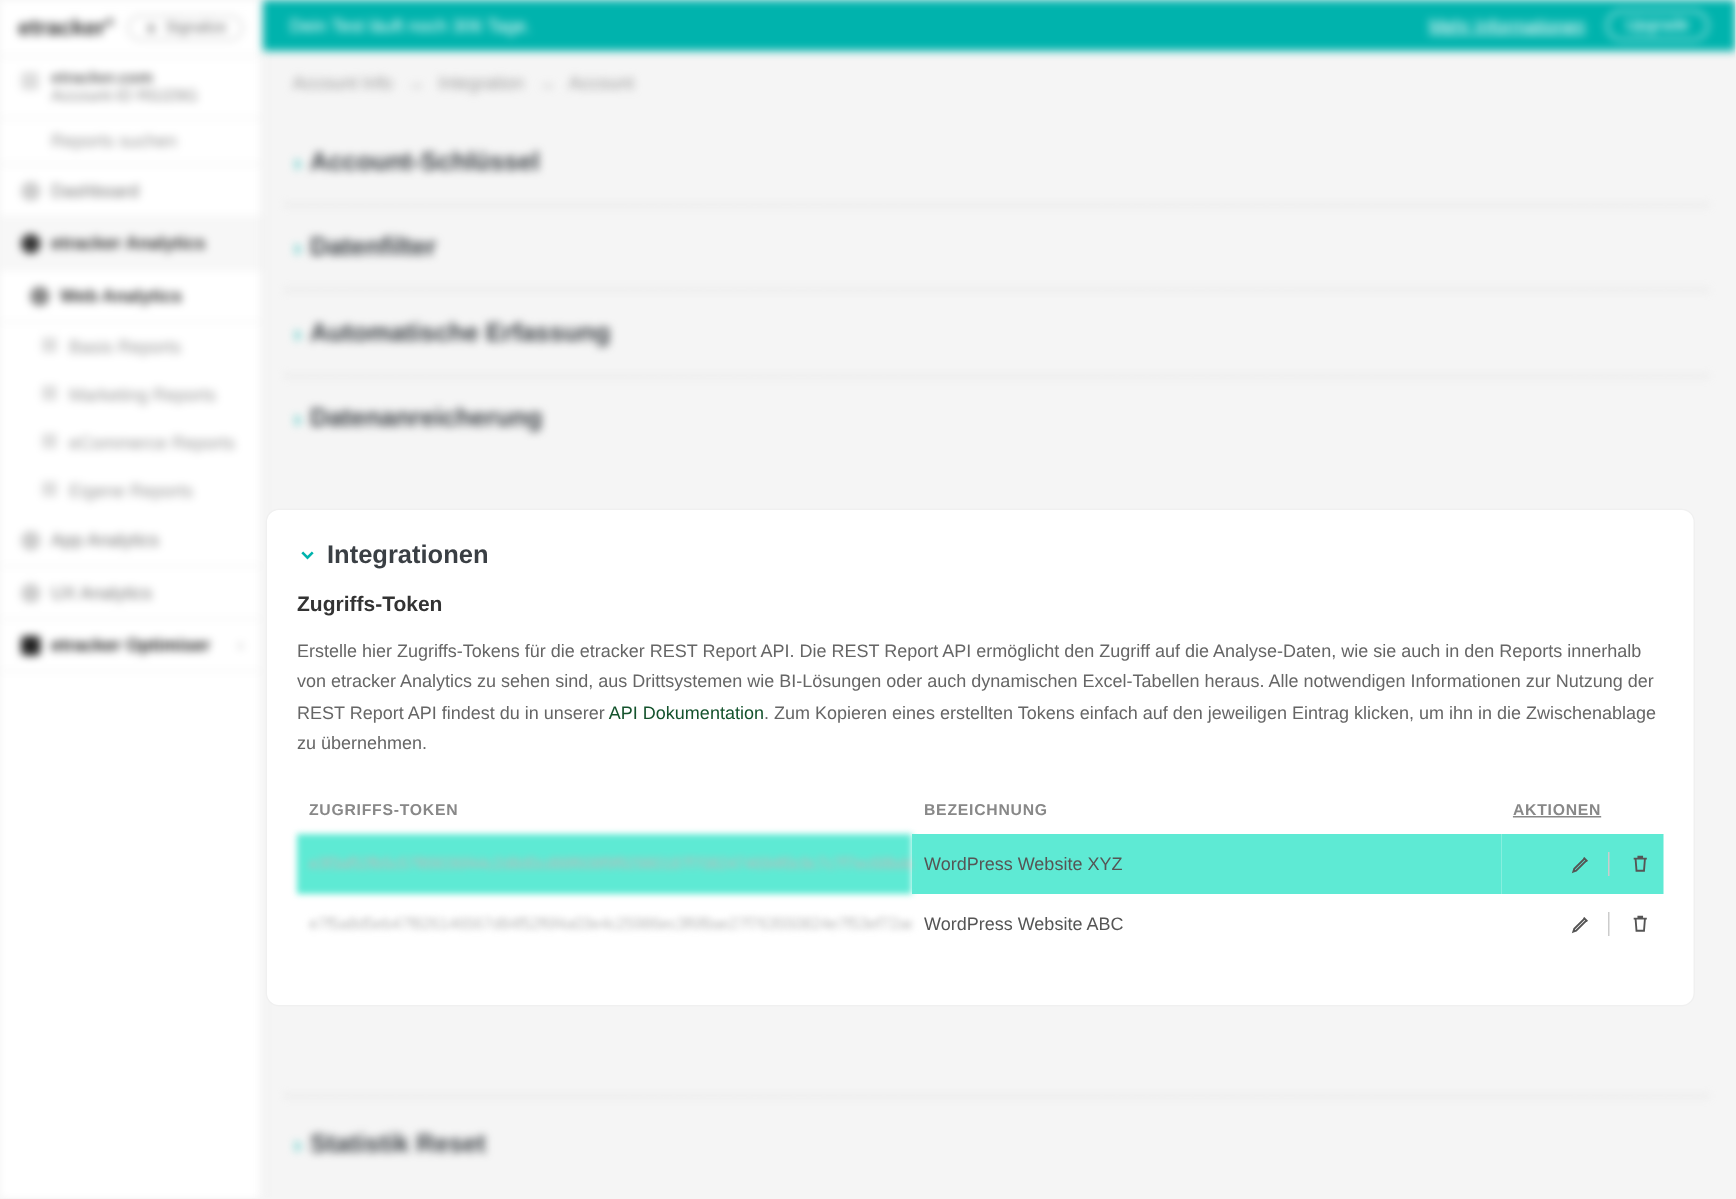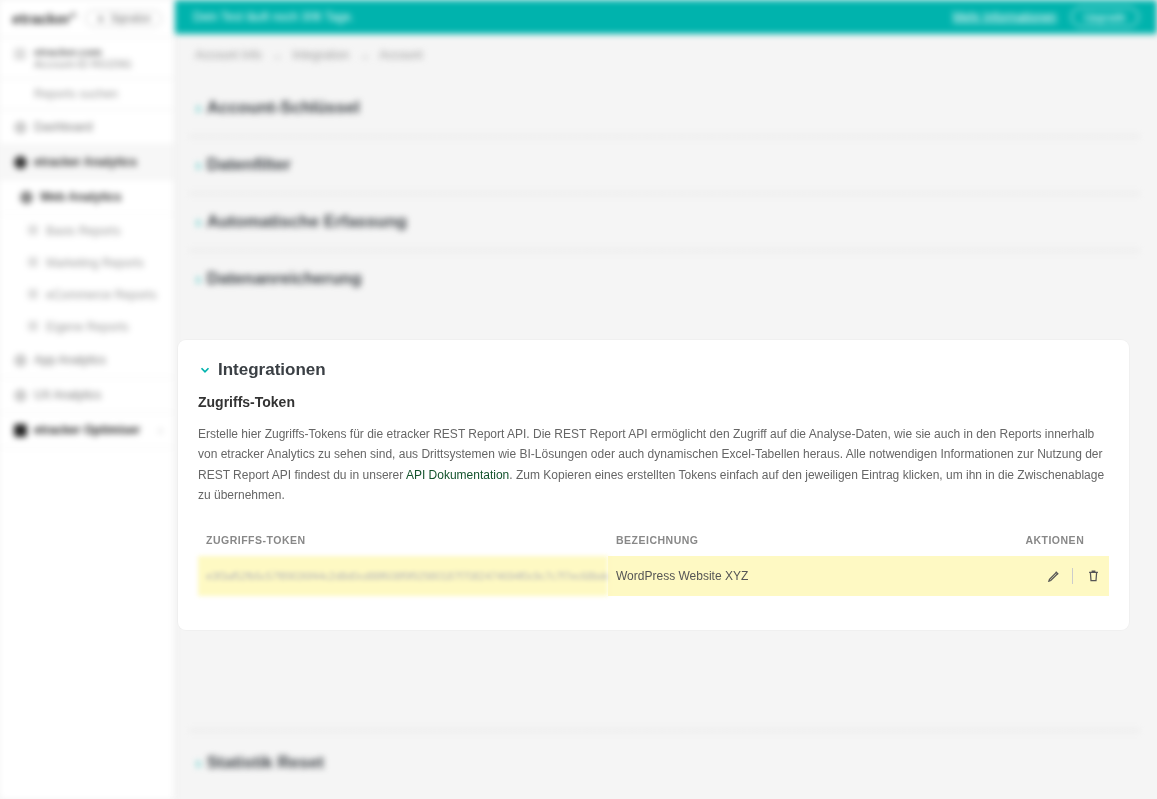--- a/index.html
+++ b/index.html
@@ -40,23 +40,23 @@
 
   
   .panel-clear { position:absolute; z-index:5; left:178px; right:28px; top:340px; background:#fff; border-radius:8px 8px 8px 8px; box-shadow:0 0 0 1px rgba(0,0,0,0.02); padding:20px; }
   .panel-clear h2 { font-size:17px; font-weight:600; color:#3a3f44; display:flex; align-items:center; gap:6px; margin-bottom:14px;}
   .subhead { font-size:14px; font-weight:600; color:#333; margin-bottom:14px; }
   .para { font-size:12px; color:#666; line-height:1.7; margin-bottom:18px; }
   .para a { color:#14532d; text-decoration:none; }
 
   .tbl { width:100%; border-collapse:collapse; margin-bottom:14px;}
   .tbl th { text-align:left; font-size:10.5px; letter-spacing:0.5px; color:#888; font-weight:600; padding:10px 8px; }
-  .tbl th.actions { text-align:center; }
+  .tbl th.actions { text-align:left;text-decoration:underline; }
   .tbl td { padding:12px 8px; font-size:12px; color:#555; }
-  .tbl tr.row0 td { background:#fef9c3; }
+  .tbl tr.row0 td { background:#5eead4; }
   .tbl td.token { color:#bbb; filter:blur(2px); letter-spacing:-0.3px; font-size:11px; white-space:nowrap; overflow:hidden; max-width:410px;}
   .action-cell { text-align:right; white-space:nowrap; }
   .action-cell .ic { display:inline-block; width:15px; height:15px; margin-left:4px; cursor:pointer; color:#666; }
   .action-cell .divider { display:inline-block; width:1px; height:16px; background:#ccc; margin:0 6px; vertical-align:middle;}
 
   .fieldset { position:relative; padding-top:14px; margin-top:4px; }
   .legend { position:absolute; top:-7px; left:0; font-size:10.5px; letter-spacing:0.4px; color:#888; font-weight:600; background:#fff; padding-right:10px;}
   .legend-line { position:absolute; top:0; left:0; right:0; height:1px; background:#e0e0e0; z-index:-1;}
   .add-row { display:flex; align-items:center; gap:12px; margin-top:6px;}
   .add-row input { width:205px; padding:7px 12px; border:1px solid #ddd; border-radius:14px; font-size:12px; color:#666; outline:none;}
@@ -184,16 +184,29 @@
         <td class="action-cell">
           <span class="ic"><svg width="15" height="15" viewBox="0 0 24 24">
                 <path fill="none" stroke="#555" stroke-width="2" d="M3 21l3-1 11-11-2-2L4 18l-1 3zM14 6l4 4"></path>
               </svg></span>
           <span class="divider"></span>
           <span class="ic"><svg width="15" height="15" viewBox="0 0 24 24">
                 <path fill="none" stroke="#555" stroke-width="2" d="M5 7h14M10 7V5h4v2M7 7l1 13h8l1-13"></path>
               </svg></span>
         </td>
       </tr>
+      <tr>
+        <td class="token">e7f5a8d5eb47f826146567d84f52f6f4a03e4c25986ec3f6f8ae27f763550824e7f53ef72ae3c0018082b377...</td>
+        <td>WordPress Website ABC</td>
+        <td class="action-cell">
+          <span class="ic"><svg width="15" height="15" viewBox="0 0 24 24">
+                <path fill="none" stroke="#555" stroke-width="2" d="M3 21l3-1 11-11-2-2L4 18l-1 3zM14 6l4 4"></path>
+              </svg></span>
+          <span class="divider"></span>
+          <span class="ic"><svg width="15" height="15" viewBox="0 0 24 24">
+                <path fill="none" stroke="#555" stroke-width="2" d="M5 7h14M10 7V5h4v2M7 7l1 13h8l1-13"></path>
+              </svg></span>
+        </td>
+      </tr>
     </tbody>
   </table>
 
 </div>
 
 </body></html>

